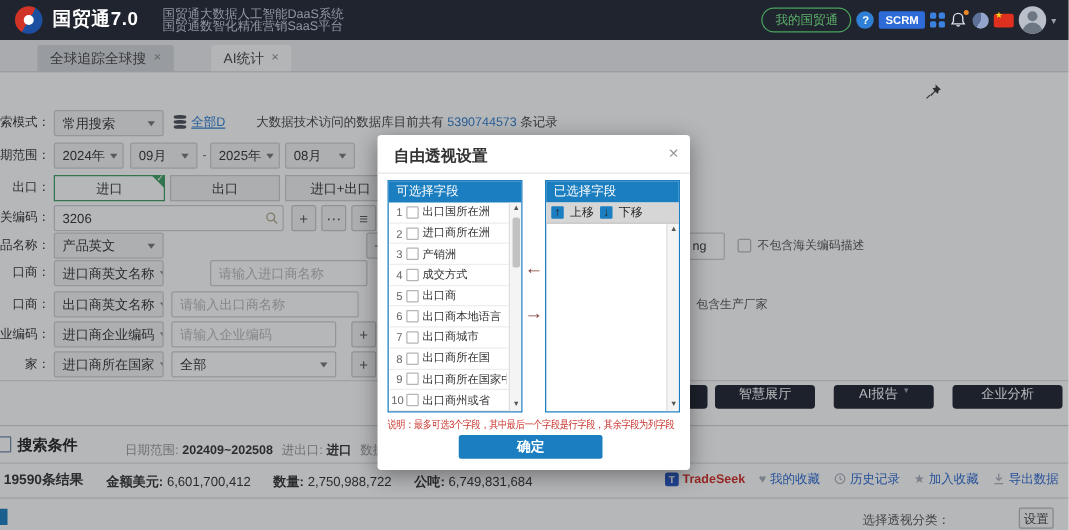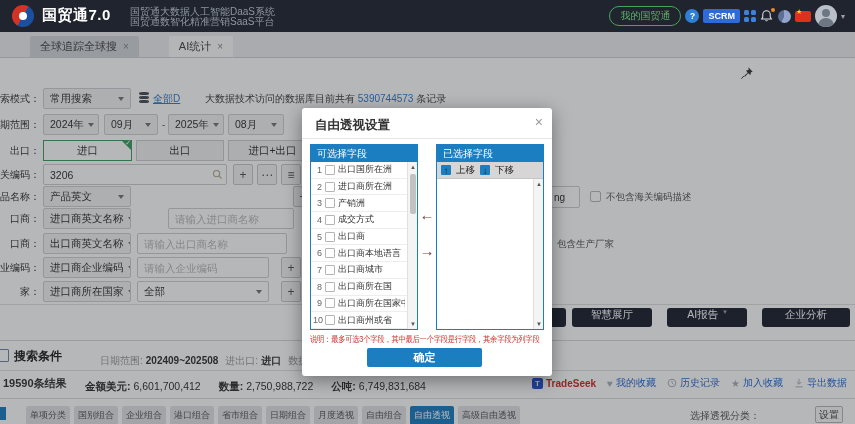--- a/index.html
+++ b/index.html
@@ -339,32 +339,20 @@
             <svg width="10" height="10" viewBox="0 0 12 12">
               <path d="M6 1v6M3.2 4.8L6 7.6l2.8-2.8M1.8 10.6h8.4" stroke="#aab1bc" fill="none" stroke-width="1.2"></path>
             </svg>
           </span>
         <span>导出数据</span>
       </span>
     </div>
 
     <div class="pvrow">
       <i class="pvmark"></i>
-      <div class="pills">
-        <span class="pv">单项分类</span>
-        <span class="pv">国别组合</span>
-        <span class="pv">企业组合</span>
-        <span class="pv">港口组合</span>
-        <span class="pv">省市组合</span>
-        <span class="pv">日期组合</span>
-        <span class="pv">月度透视</span>
-        <span class="pv">自由组合</span>
-        <span class="pv on">自由透视</span>
-        <span class="pv">高级自由透视</span>
-      </div>
       <span class="pvsel">选择透视分类：</span>
       <span class="pvset">设置</span>
     </div>
   </div>
 
   <span class="pinic">
     <svg width="14" height="14" viewBox="0 0 16 16">
         <path d="M9.5 1.5l5 5-2 .7-.6 3-2.6-1.8-3.6 4-1-1 4-3.6L6.9 5.2l3-.6z" fill="#2b2e33"></path>
         <path d="M4.5 11.5L1.5 14.5" stroke="#2b2e33" stroke-width="1.1"></path>
       </svg>

